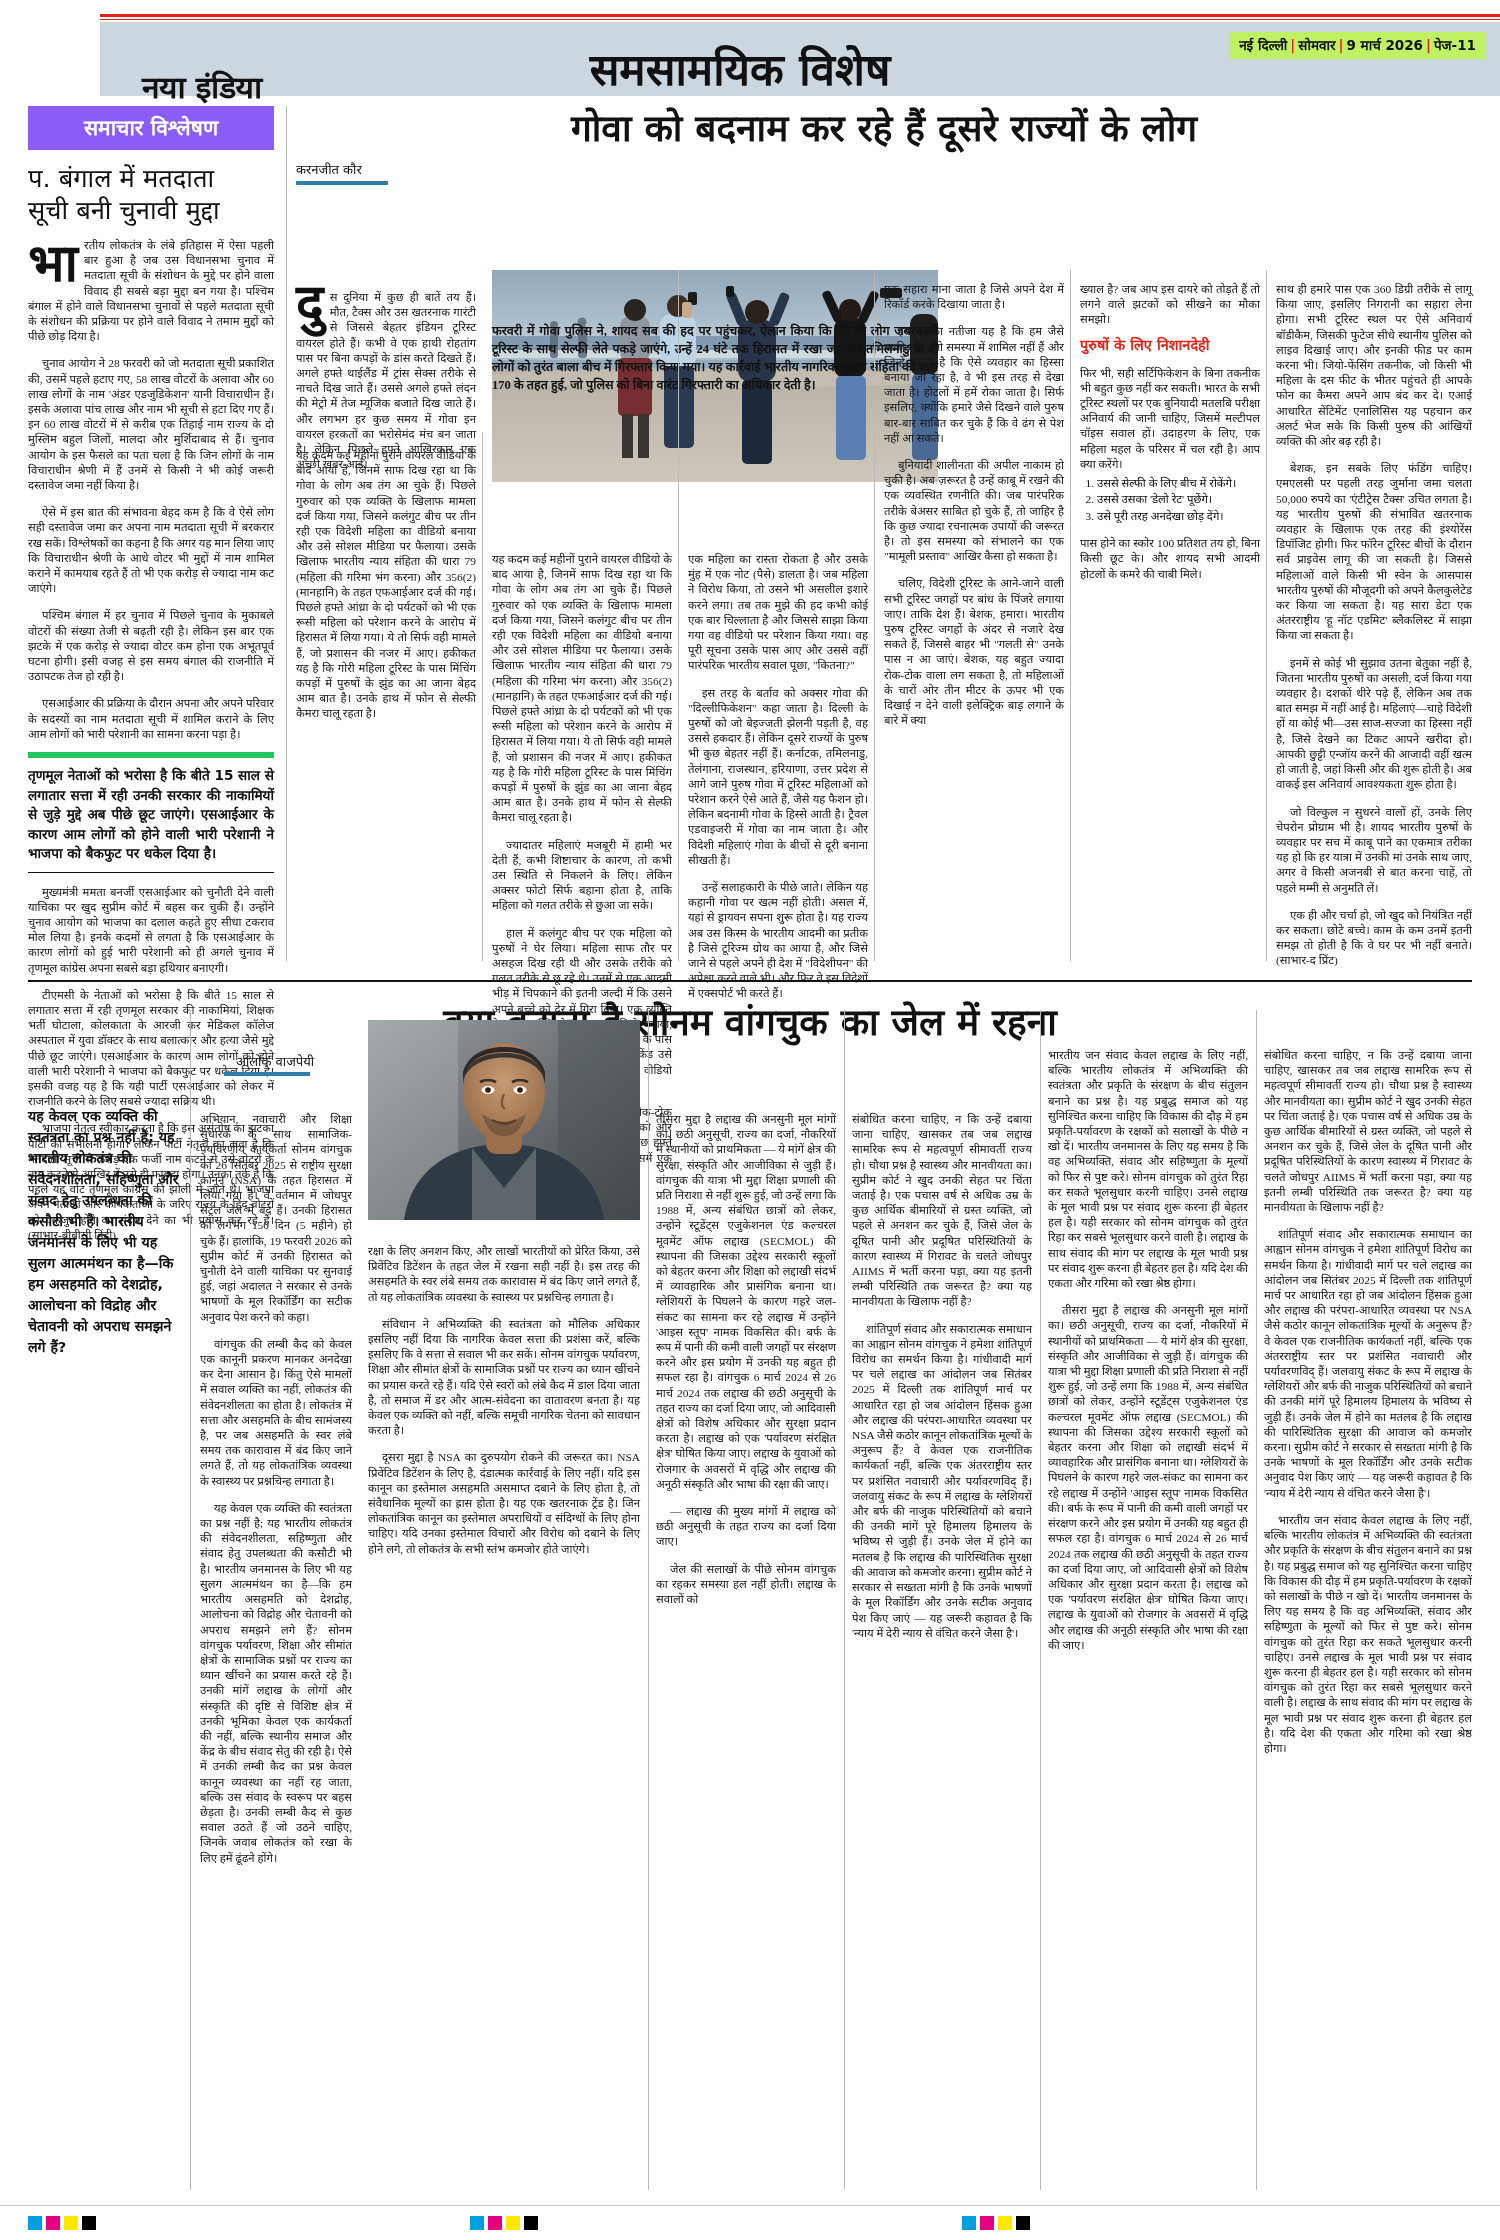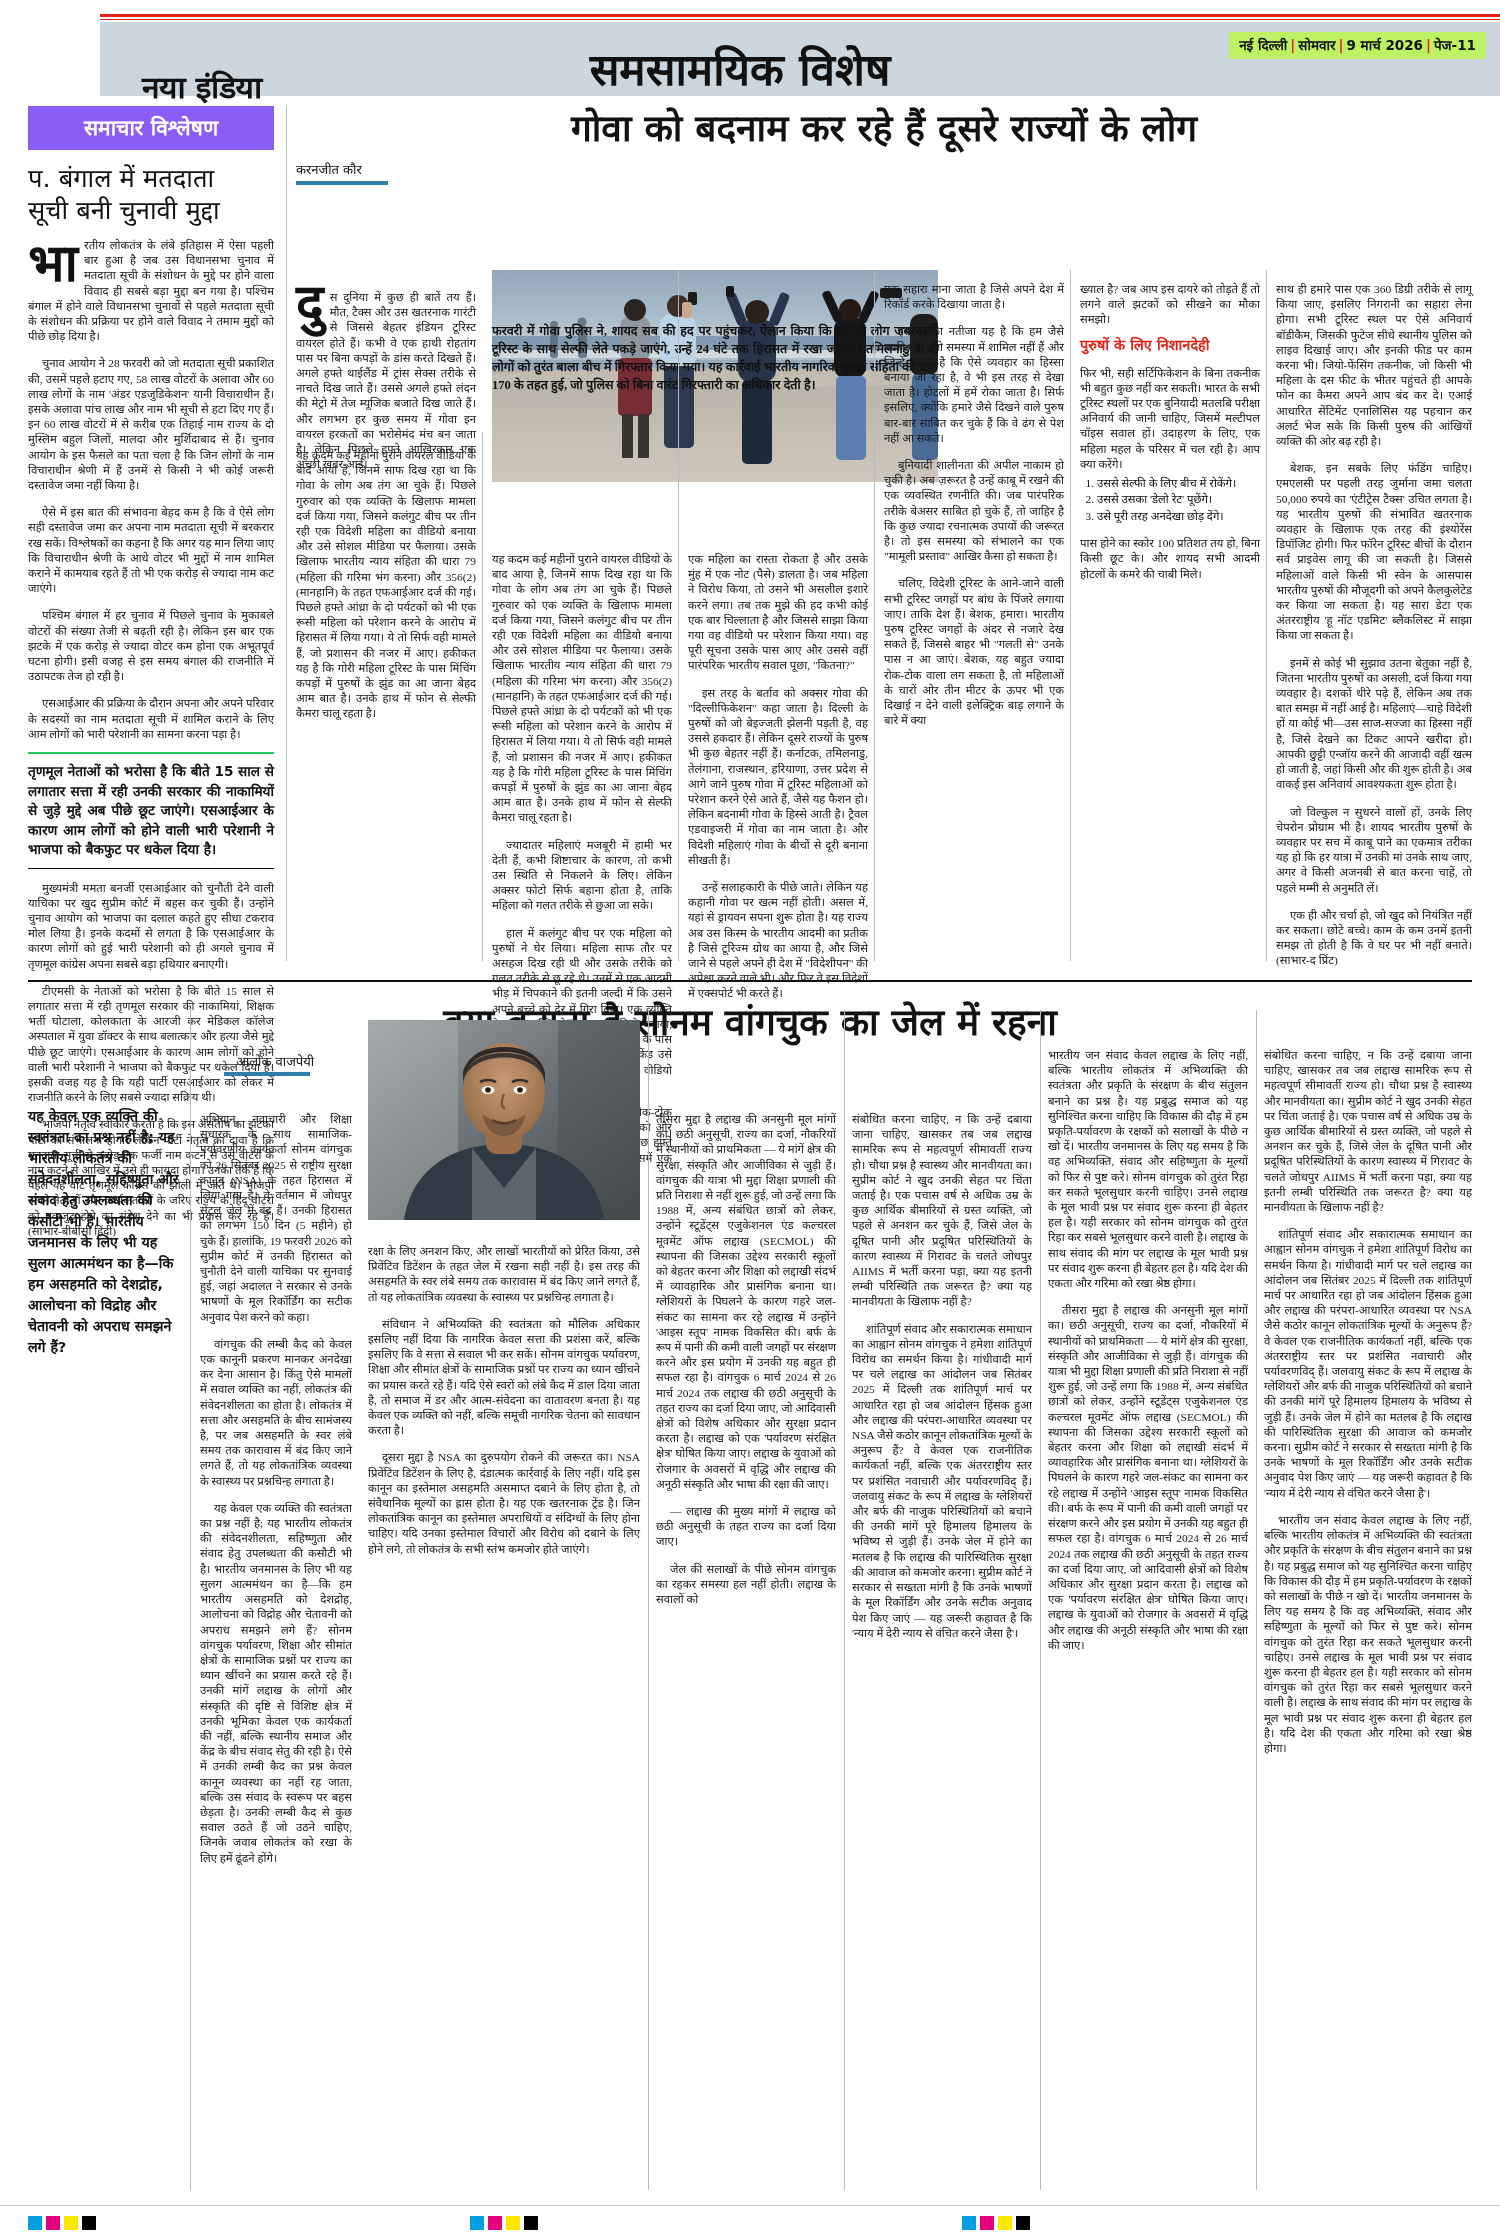--- a/index.html
+++ b/index.html
@@ -73,21 +73,21 @@
   }
   .dropcap-block{margin-top:8px;position:relative;}
   .dropcap{
     float:left;
     font-family:"DejaVu Sans","Liberation Sans",sans-serif;
     font-weight:700;font-size:52px;line-height:42px;
     margin:4px 6px 0 0;color:#111;
   }
   .pullquote{
     margin:10px 0 8px 0;
-    border-top:2px solid #22c55e;border-bottom:1px solid #111;
+    border-top:6px solid #22c55e;border-bottom:1px solid #111;
     padding:8px 0 8px 0;
     font-family:"DejaVu Sans","Liberation Sans",sans-serif;
     font-weight:700;font-size:13.6px;line-height:19.5px;
     text-align:justify;color:#111;
   }
 
   
   .vline{position:absolute;width:1px;background:#b9b9b9;}
   .hline{position:absolute;height:1px;background:#111;}
 

